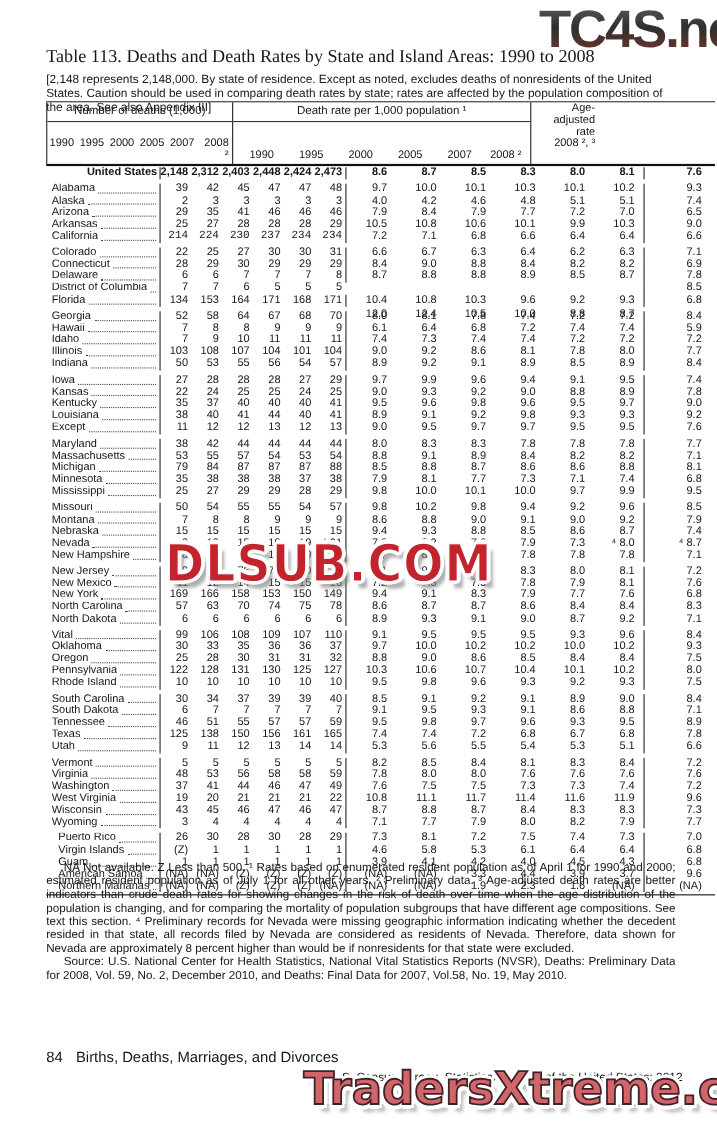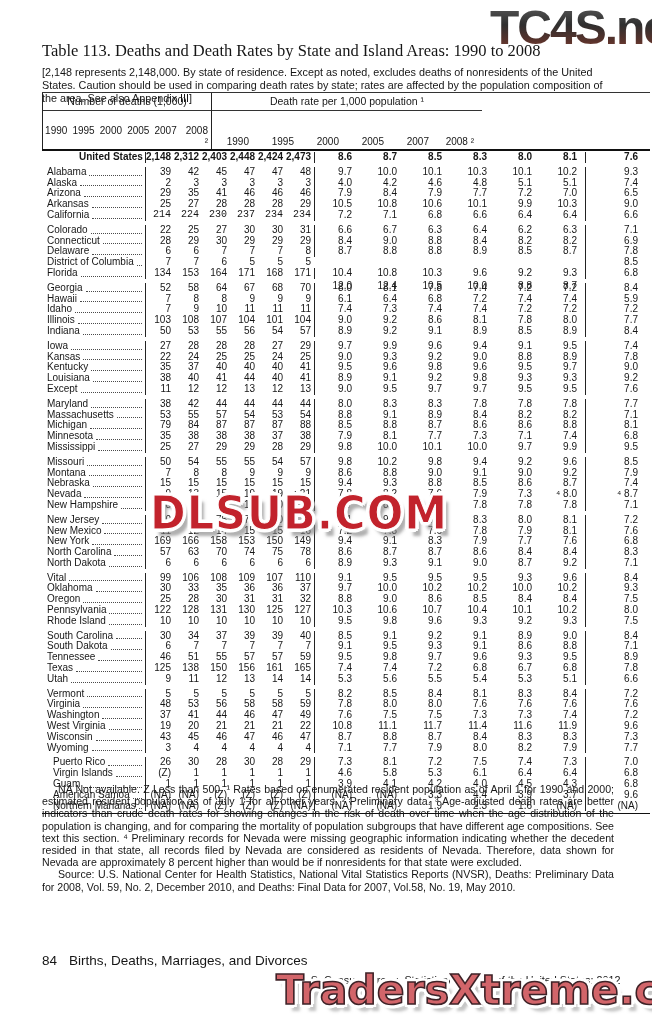--- a/index.html
+++ b/index.html
@@ -84,20 +84,26 @@
         <div class="h-group">Death rate per 1,000 population ¹</div>
         <div class="h-years">
           <div class="c-rate">1990</div>
           <div class="c-rate">1995</div>
           <div class="c-rate">2000</div>
           <div class="c-rate">2005</div>
           <div class="c-rate">2007</div>
           <div class="c-rate">2008 ²</div>
         </div>
       </div>
+      <div class="h-adj">
+        <div>Age-</div>
+        <div>adjusted</div>
+        <div>rate</div>
+        <div>2008 ², ³</div>
+      </div>
     </div>
     <div class="tbody" id="table-body">
         <div class="us-wrap">
           <div class="trow bold">
             <div class="c-state us">
               <div class="nm">United States</div>
               <div class="leader"></div>
             </div>
             <div class="sec" style="width: 168px;">
               <div class="c-num">2,148</div>

